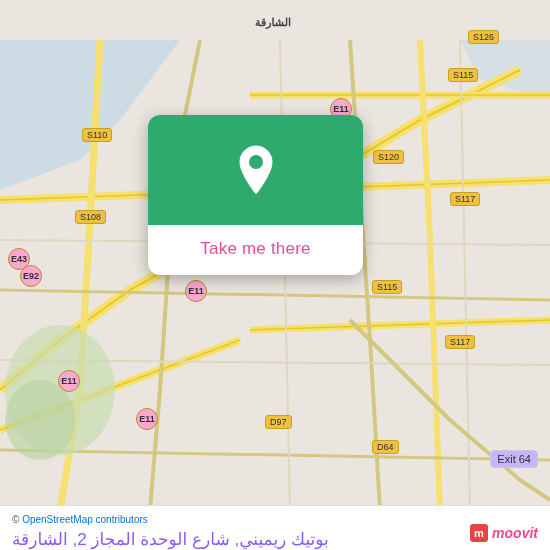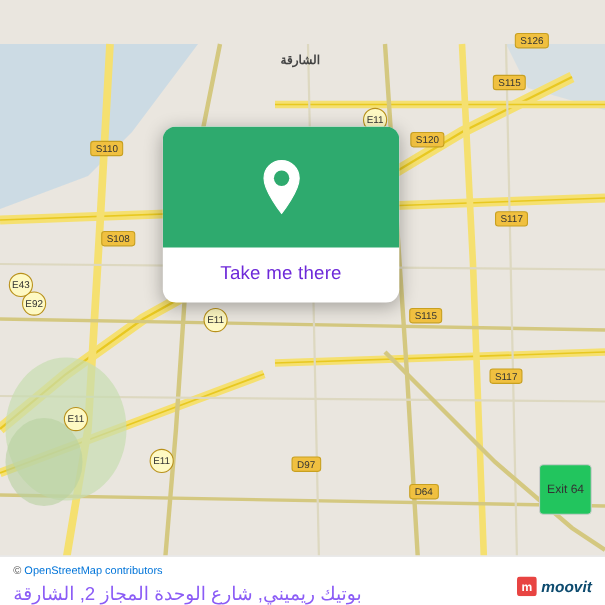--- a/index.html
+++ b/index.html
@@ -71,21 +71,21 @@
       display: flex;
       align-items: center;
       justify-content: center;
     }
 
     .take-me-there-btn {
       background: white;
       border: none;
       font-size: 17px;
       font-weight: 500;
-      color: #6d28d9;
+      color: #ec4899;
       cursor: pointer;
       letter-spacing: 0.2px;
     }
 
     
     .bottom-bar {
       position: absolute;
       bottom: 0;
       left: 0;
       right: 0;
@@ -112,42 +112,42 @@
     .location-text {
       font-size: 17px;
       color: #8b5cf6;
     }
 
     
     .exit-badge {
       position: absolute;
       bottom: 82px;
       right: 12px;
-      background: #22c55e;
+      background: #c4b5fd;
       border: 1px solid #ccc;
       border-radius: 4px;
-      padding: 16px 6px;
+      padding: 2px 6px;
       font-size: 11px;
       color: #333;
     }
 
     
     .moovit-logo {
       position: absolute;
       bottom: 8px;
       right: 12px;
       display: flex;
       align-items: center;
       gap: 4px;
     }
 
     .moovit-text {
       font-size: 14px;
       font-weight: bold;
-      color: #0c4a6e;
+      color: #ec4899;
       font-style: italic;
     }
 
     
     .road-badge {
       position: absolute;
       background: #f0c040;
       border: 1px solid #c8a020;
       border-radius: 3px;
       font-size: 9px;
@@ -156,36 +156,35 @@
       padding: 1px 4px;
     }
 
     
     .city-label {
       position: absolute;
       font-size: 11px;
       font-weight: 600;
       color: #444;
       text-align: center;
-      margin-top: 32px;
     }
 
     
     .hw-badge-circle {
       position: absolute;
-      background: #fef9c3;
+      background: #f9a8d4;
       border: 1.5px solid #b8901a;
       border-radius: 50%;
       width: 22px;
       height: 22px;
       display: flex;
       align-items: center;
       justify-content: center;
       font-size: 9px;
-      font-weight: normal;
+      font-weight: bold;
       color: #333;
     }
   </style>
 </head>
 <body>
 
 <div id="map-container">
   <div class="map-bg"></div>
 
   <svg class="map-svg" viewBox="0 0 550 470" xmlns="http://www.w3.org/2000/svg">
@@ -225,22 +224,22 @@
 
     <path d="M350,280 L450,380 L520,440 L550,460" stroke="#d4c880" stroke-width="4" fill="none"></path>
 
     <ellipse cx="60" cy="350" rx="55" ry="65" fill="#c8ddb0" opacity="0.7"></ellipse>
     <ellipse cx="40" cy="380" rx="35" ry="40" fill="#b8d0a0" opacity="0.6"></ellipse>
   </svg>
 
   <div class="road-badge" style="top:30px;left:468px">S126</div>
   <div class="road-badge" style="top:68px;left:448px">S115</div>
   <div class="road-badge" style="top:128px;left:82px">S110</div>
-  <div class="road-badge" style="top:210px;left:92px">S108</div>
-  <div class="road-badge" style="top:120px;left:373px">S120</div>
+  <div class="road-badge" style="top:210px;left:75px">S108</div>
+  <div class="road-badge" style="top:150px;left:373px">S120</div>
   <div class="road-badge" style="top:192px;left:450px">S117</div>
   <div class="road-badge" style="top:280px;left:372px">S115</div>
   <div class="road-badge" style="top:335px;left:445px">S117</div>
   <div class="hw-badge-circle" style="top:98px;left:330px">E11</div>
   <div class="hw-badge-circle" style="top:280px;left:185px">E11</div>
   <div class="hw-badge-circle" style="top:370px;left:58px">E11</div>
   <div class="hw-badge-circle" style="top:408px;left:136px">E11</div>
   <div class="road-badge" style="top:415px;left:265px">D97</div>
   <div class="road-badge" style="top:440px;left:372px">D64</div>
   <div class="hw-badge-circle" style="top:265px;left:20px">E92</div>

